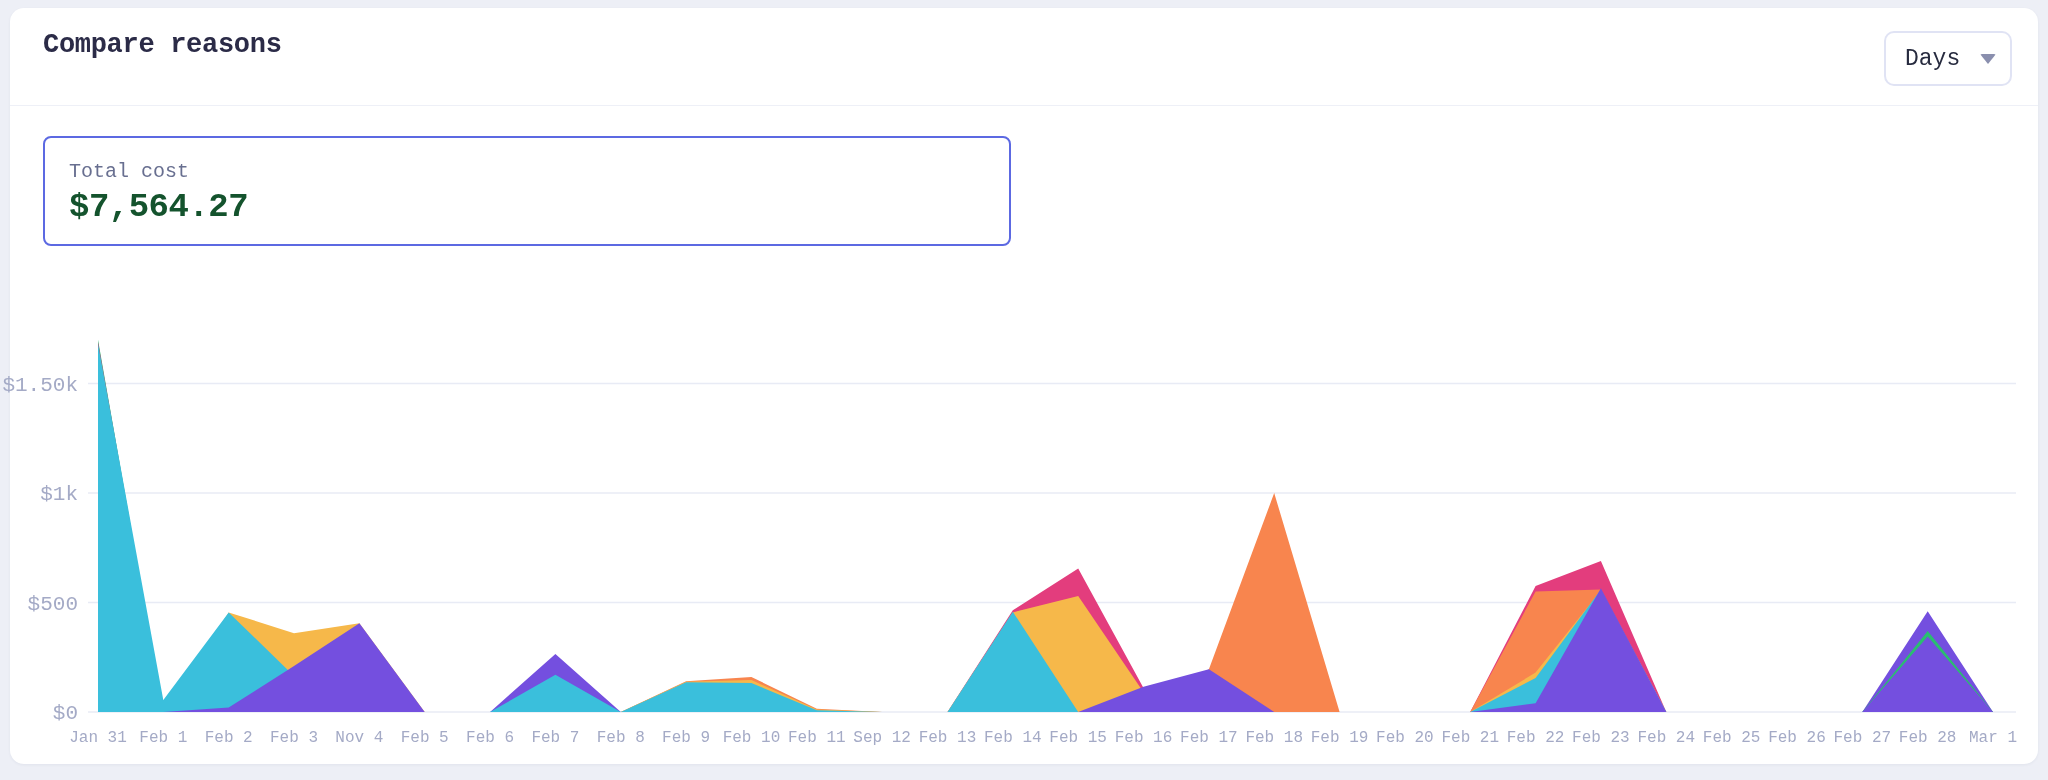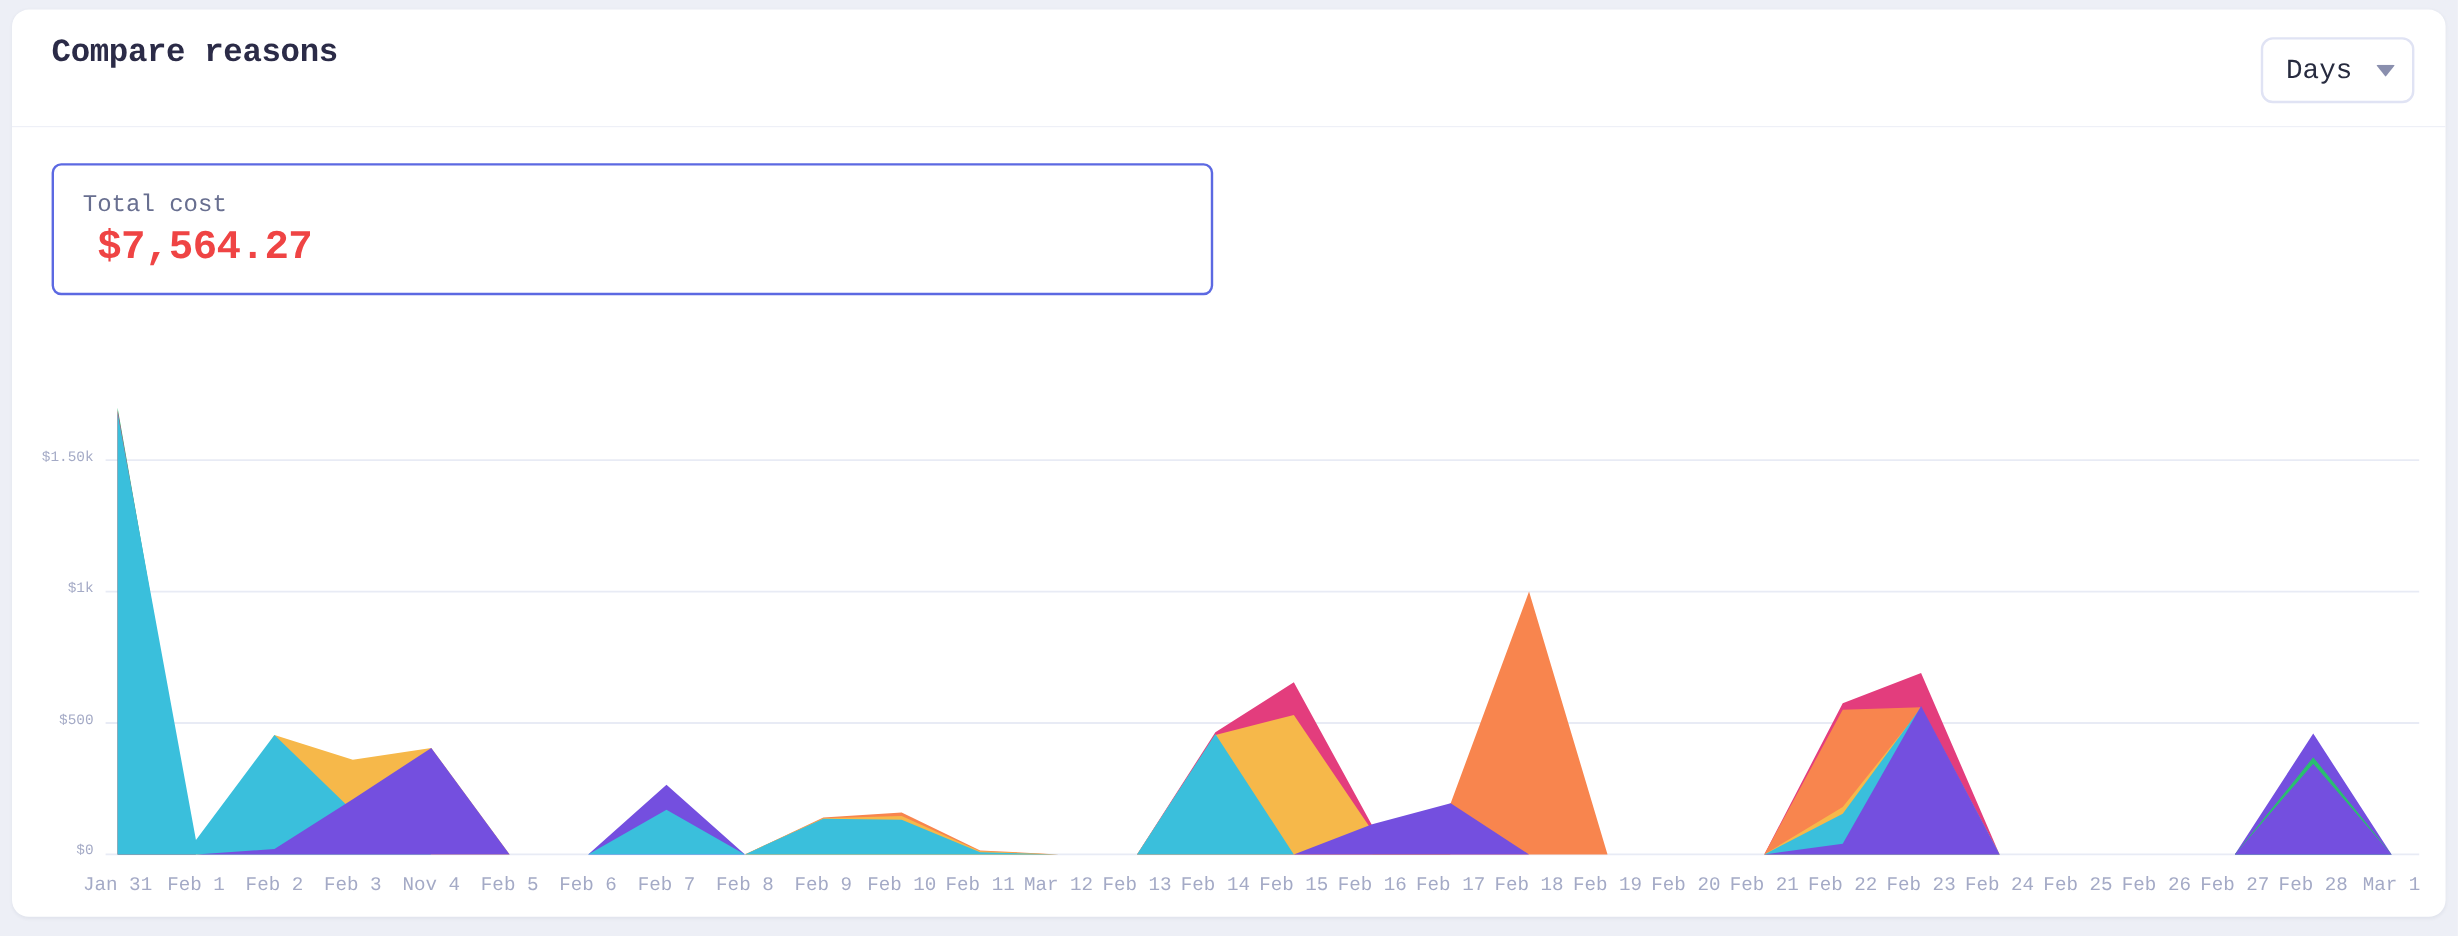--- a/index.html
+++ b/index.html
@@ -14,24 +14,24 @@
                align-items:center;justify-content:space-between;padding:0 17px 0 19px;cursor:pointer;gap:20px;}
   .days-select .label{font-size:23px;color:#272b3f;}
   .caret{width:0;height:0;border-left:8px solid transparent;border-right:8px solid transparent;
          border-top:10px solid #8a8fae;border-radius:2px;}
   .stat-card{position:absolute;top:136px;width:968px;height:110px;background:#fff;border-radius:8px;
              box-sizing:border-box;cursor:pointer;}
   .stat-card.selected{border:2px solid #5c69e2;}
   .stat-card.plain{border:2px solid #e4e7f3;}
   .stat-label{position:absolute;left:24px;top:22px;font-size:20px;color:#686f90;}
   .stat-value{position:absolute;left:24px;top:50px;font-size:34px;font-weight:700;letter-spacing:-0.5px;}
-  .stat-value.indigo{color:#ef4444;margin-left:12px;}
+  .stat-value.indigo{color:#14532d;}
   .stat-value.dark{color:#27273f;}
   #chart-svg{position:absolute;left:0;top:0;}
-  .y-tick{position:absolute;left:0;width:78px;text-align:right;font-size:12px;color:#a4aac6;}
+  .y-tick{position:absolute;left:0;width:78px;text-align:right;font-size:21px;color:#a4aac6;}
   .x-tick{position:absolute;width:84px;text-align:center;font-size:16px;color:#a4aac6;white-space:nowrap;}
 </style>
 </head>
 <body>
 
 <div class="stage">
   <div class="main-card"></div>
 
   <div class="page-title">Compare reasons</div>
   <div class="header-divider"></div>
@@ -71,21 +71,21 @@
       <div class="x-tick" style="left: 186.69px; top: 729px;">Feb 2</div>
       <div class="x-tick" style="left: 252.034px; top: 729px;">Feb 3</div>
       <div class="x-tick" style="left: 317.379px; top: 729px;">Nov 4</div>
       <div class="x-tick" style="left: 382.724px; top: 729px;">Feb 5</div>
       <div class="x-tick" style="left: 448.069px; top: 729px;">Feb 6</div>
       <div class="x-tick" style="left: 513.414px; top: 729px;">Feb 7</div>
       <div class="x-tick" style="left: 578.759px; top: 729px;">Feb 8</div>
       <div class="x-tick" style="left: 644.103px; top: 729px;">Feb 9</div>
       <div class="x-tick" style="left: 709.448px; top: 729px;">Feb 10</div>
       <div class="x-tick" style="left: 774.793px; top: 729px;">Feb 11</div>
-      <div class="x-tick" style="left: 840.138px; top: 729px;">Mar 12</div>
+      <div class="x-tick" style="left: 840.138px; top: 729px;">Sep 12</div>
       <div class="x-tick" style="left: 905.483px; top: 729px;">Feb 13</div>
       <div class="x-tick" style="left: 970.828px; top: 729px;">Feb 14</div>
       <div class="x-tick" style="left: 1036.17px; top: 729px;">Feb 15</div>
       <div class="x-tick" style="left: 1101.52px; top: 729px;">Feb 16</div>
       <div class="x-tick" style="left: 1166.86px; top: 729px;">Feb 17</div>
       <div class="x-tick" style="left: 1232.21px; top: 729px;">Feb 18</div>
       <div class="x-tick" style="left: 1297.55px; top: 729px;">Feb 19</div>
       <div class="x-tick" style="left: 1362.9px; top: 729px;">Feb 20</div>
       <div class="x-tick" style="left: 1428.24px; top: 729px;">Feb 21</div>
       <div class="x-tick" style="left: 1493.59px; top: 729px;">Feb 22</div>

